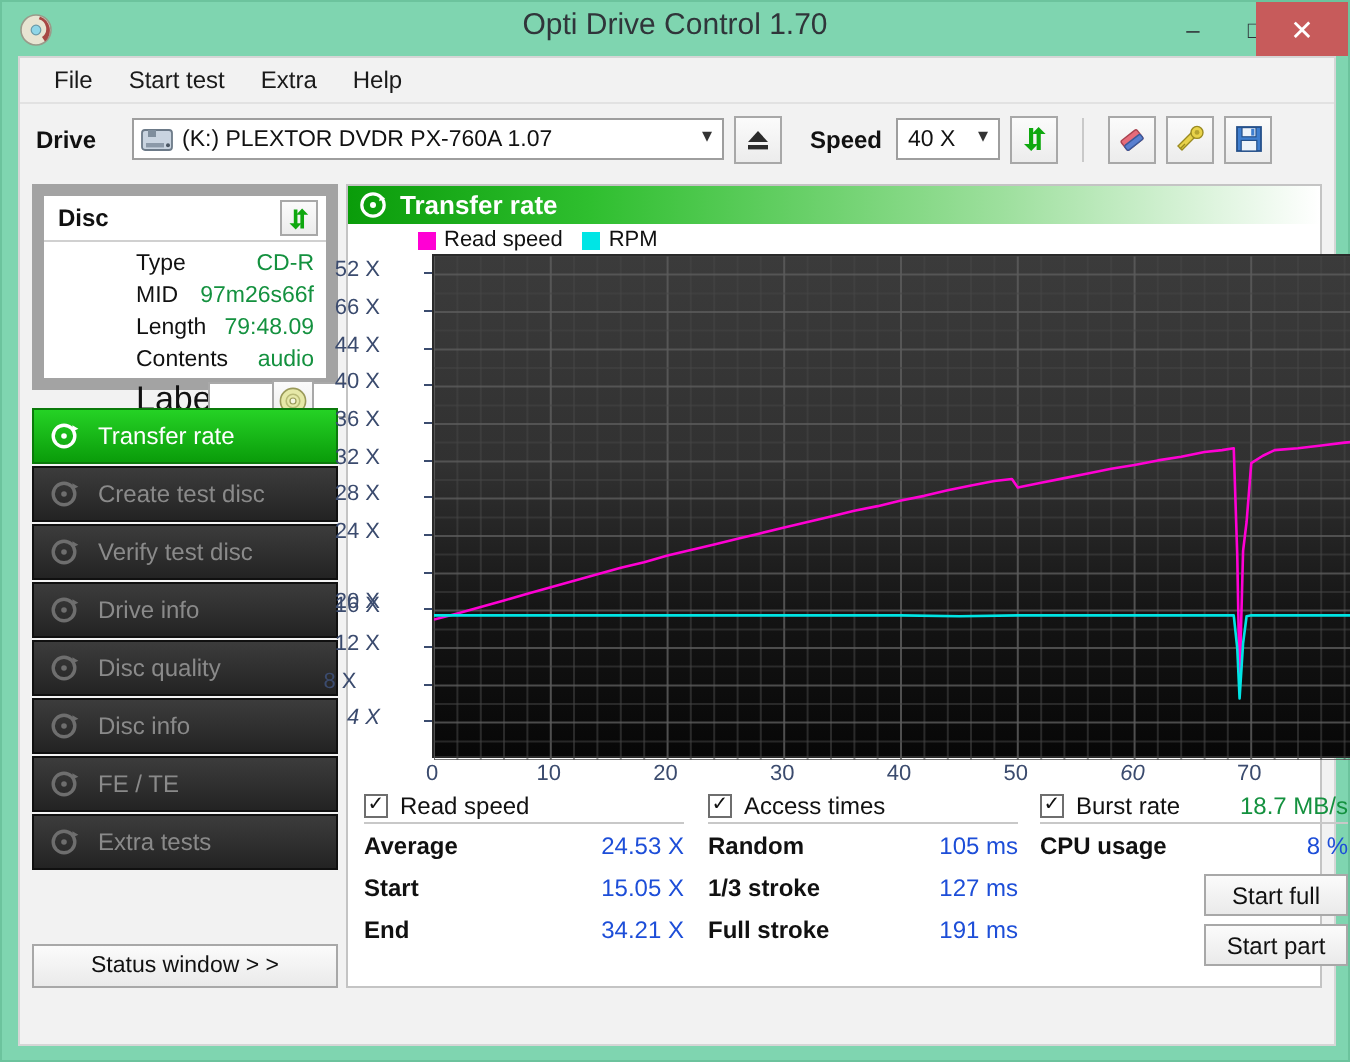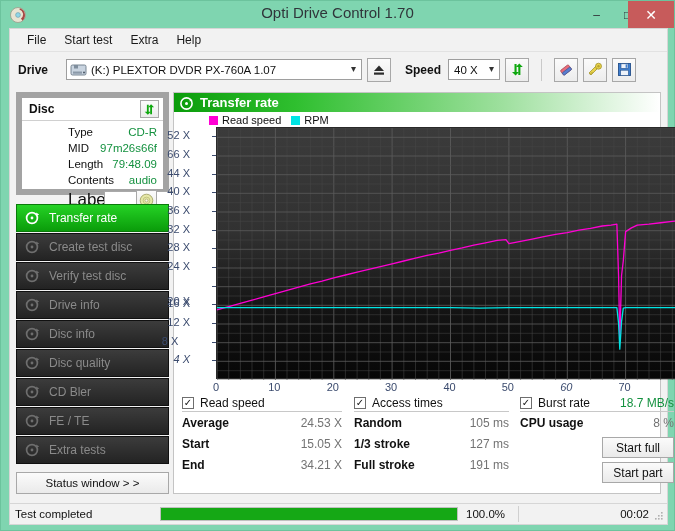--- a/index.html
+++ b/index.html
@@ -262,21 +262,21 @@
   .chk .tick { font-size: 10px; color: #111; line-height: 1; }
   .stat-head-label { font-size: 12px; color: #111; margin-left: 6px; }
   .stat-head-val {
     position: absolute; right: 0; font-size: 12px; color: #14913f;
   }
   .stat-row {
     position: relative; height: 21px; display: flex; align-items: center;
     font-size: 12px;
   }
   .stat-row .k { color: #111; font-weight: bold; }
-  .stat-row .v { position: absolute; right: 0; color: #737373; }
+  .stat-row .v { position: absolute; right: 0; color: #1d4ed8; }
   #col-burst .stat-row .v { right: 0; }
   .startbtn {
     position: absolute; right: 0; width: 72px; height: 21px;
     background: linear-gradient(#fbfbfb,#eaeaea);
     border: 1px solid #a8a8a8;
     display: flex; align-items: center; justify-content: center;
     font-size: 12px; color: #111; cursor: default;
   }
   #start-full { top: 42px; }
   #start-part { top: 67px; }
@@ -480,37 +480,29 @@
   <path d="M11.2 2.6 L14.2 4.4 L11 5.9 Z" fill="#6e6e6e"></path>
               </svg></span>
             <span class="nav-label">Drive info</span>
           </div>
           <div class="navbtn">
             <span class="nav-icon"><svg width="16" height="16" viewBox="0 0 16 16">
   <circle cx="7" cy="8" r="5.4" fill="none" stroke="#6e6e6e" stroke-width="1.7"></circle>
   <circle cx="7" cy="8" r="1.4" fill="#6e6e6e"></circle>
   <path d="M11.2 2.6 L14.2 4.4 L11 5.9 Z" fill="#6e6e6e"></path>
               </svg></span>
-            <span class="nav-label">Disc info</span>
+            <span class="nav-label">Disc quality</span>
           </div>
           <div class="navbtn">
             <span class="nav-icon"><svg width="16" height="16" viewBox="0 0 16 16">
   <circle cx="7" cy="8" r="5.4" fill="none" stroke="#6e6e6e" stroke-width="1.7"></circle>
   <circle cx="7" cy="8" r="1.4" fill="#6e6e6e"></circle>
   <path d="M11.2 2.6 L14.2 4.4 L11 5.9 Z" fill="#6e6e6e"></path>
               </svg></span>
-            <span class="nav-label">Disc quality</span>
-          </div>
-          <div class="navbtn">
-            <span class="nav-icon"><svg width="16" height="16" viewBox="0 0 16 16">
-  <circle cx="7" cy="8" r="5.4" fill="none" stroke="#6e6e6e" stroke-width="1.7"></circle>
-  <circle cx="7" cy="8" r="1.4" fill="#6e6e6e"></circle>
-  <path d="M11.2 2.6 L14.2 4.4 L11 5.9 Z" fill="#6e6e6e"></path>
-              </svg></span>
-            <span class="nav-label">CD Bler</span>
+            <span class="nav-label">Disc info</span>
           </div>
           <div class="navbtn">
             <span class="nav-icon"><svg width="16" height="16" viewBox="0 0 16 16">
   <circle cx="7" cy="8" r="5.4" fill="none" stroke="#6e6e6e" stroke-width="1.7"></circle>
   <circle cx="7" cy="8" r="1.4" fill="#6e6e6e"></circle>
   <path d="M11.2 2.6 L14.2 4.4 L11 5.9 Z" fill="#6e6e6e"></path>
               </svg></span>
             <span class="nav-label">FE / TE</span>
           </div>
           <div class="navbtn">
@@ -723,32 +715,13 @@
             <span class="v">8 %</span>
           </div>
           <div class="startbtn" id="start-part">Start part</div>
           <div class="startbtn" id="start-full">Start full</div>
         </div>
 
       </div>
     </div>
   </div>
 
-  <div id="statusbar">
-    <div id="status-text">Test completed</div>
-    <div id="progress-outer">
-      <div id="progress-fill" style="width: 100%;"></div>
-    </div>
-    <div id="progress-pct">100.0%</div>
-    <div id="status-sep"></div>
-    <div id="status-time">00:02</div>
-    <svg id="grip" viewBox="0 0 10 10">
-      <g fill="#b0b0b0">
-        <rect x="7" y="1" width="1.6" height="1.6"></rect>
-        <rect x="4" y="4" width="1.6" height="1.6"></rect>
-          <rect x="7" y="4" width="1.6" height="1.6"></rect>
-        <rect x="1" y="7" width="1.6" height="1.6"></rect>
-          <rect x="4" y="7" width="1.6" height="1.6"></rect>
-          <rect x="7" y="7" width="1.6" height="1.6"></rect>
-      </g>
-    </svg>
-  </div>
 </div>
 
 </body></html>

